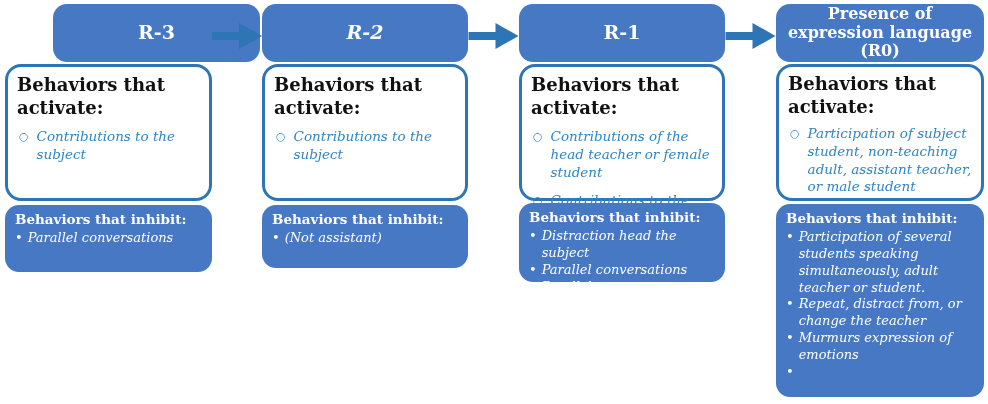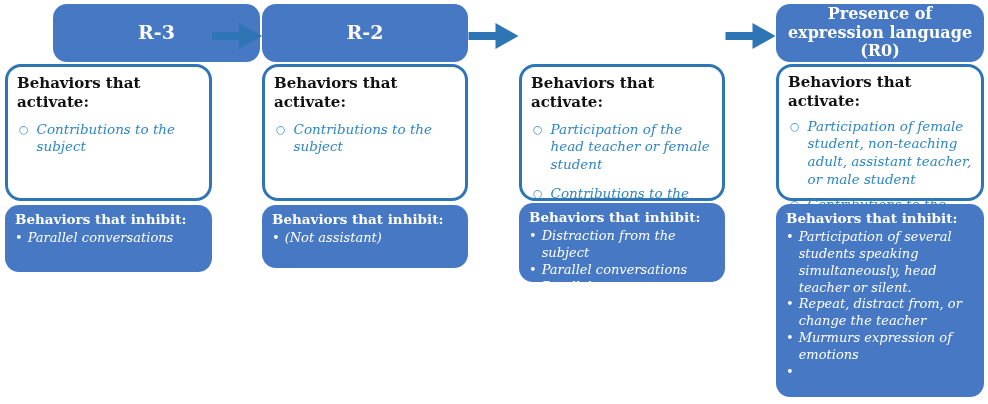--- a/index.html
+++ b/index.html
@@ -24,21 +24,21 @@
   
   .act{
     position:absolute;top:64px;height:137px;
     background:#ffffff;
     border:3px solid #2E75B6;
     border-radius:16px;
     box-sizing:border-box;
     padding:7px 9px;
   }
   .act-title{
-    font-weight:bold;color:#111111;font-size:15px;
+    font-weight:bold;color:#111111;font-size:18px;
     margin:0 0 9px 0;line-height:1.25;
   }
   .aitem{
     display:flex;gap:8px;
     color:#2E86C4;font-style:italic;font-size:13.5px;line-height:1.32;
     margin:0 0 11px 2px;
   }
   .aitem .ring{
     flex:0 0 auto;font-style:normal;font-size:11px;line-height:1.6;
     color:#2E86C4;
@@ -82,57 +82,58 @@
       <span class="dot">•</span>
       <span>Parallel conversations</span>
     </div>
   </div>
 
   <svg class="arrow" style="left:212px;" width="50" height="28" viewBox="0 0 50 28">
     <rect x="0" y="10" width="29" height="8" fill="#2E75B6"></rect>
     <polygon points="27,1 50,14 27,27" fill="#2E75B6"></polygon>
   </svg>
 
-  <div class="hdr" style="left:262px;width:206px;">R-2</div>
+  <div class="hdr" style="left:262px;width:206px;font-style:italic;">R-2</div>
   <div class="act" style="left:262px;width:206px;">
     <p class="act-title">Behaviors that activate:</p>
     <div class="aitem">
       <span class="ring">○</span>
       <span>Contributions to the subject</span>
     </div>
   </div>
   <div class="inh" style="left:262px;width:206px;top:205px;height:63px;">
     <p class="inh-title">Behaviors that inhibit:</p>
     <div class="iitem">
       <span class="dot">•</span>
       <span>(Not assistant)</span>
     </div>
   </div>
 
   <svg class="arrow" style="left:468px;" width="51" height="28" viewBox="0 0 50 28">
     <rect x="0" y="10" width="29" height="8" fill="#2E75B6"></rect>
     <polygon points="27,1 50,14 27,27" fill="#2E75B6"></polygon>
   </svg>
 
+  <div class="hdr" style="left:519px;width:206px;">R-1</div>
   <div class="act" style="left:519px;width:206px;">
     <p class="act-title">Behaviors that activate:</p>
     <div class="aitem">
       <span class="ring">○</span>
-      <span>Participation of the head teacher or female student</span>
+      <span>Contributions of the head teacher or female student</span>
     </div>
     <div class="aitem">
       <span class="ring">○</span>
       <span>Contributions to the subject</span>
     </div>
   </div>
   <div class="inh" style="left:519px;width:206px;top:203px;height:79px;">
     <p class="inh-title">Behaviors that inhibit:</p>
     <div class="iitem">
       <span class="dot">•</span>
-      <span>Distraction from the subject</span>
+      <span>Distraction head the subject</span>
     </div>
     <div class="iitem">
       <span class="dot">•</span>
       <span>Parallel conversations</span>
     </div>
     <div class="iitem">
       <span class="dot">•</span>
       <span>Parallel</span>
     </div>
   </div>
@@ -140,32 +141,32 @@
   <svg class="arrow" style="left:725px;" width="51" height="28" viewBox="0 0 50 28">
     <rect x="0" y="10" width="29" height="8" fill="#2E75B6"></rect>
     <polygon points="27,1 50,14 27,27" fill="#2E75B6"></polygon>
   </svg>
 
   <div class="hdr small" style="left:776px;width:208px;">Presence of expression language (R0)</div>
   <div class="act" style="left:776px;width:208px;padding-top:6px;">
     <p class="act-title" style="margin-bottom:7px;">Behaviors that activate:</p>
     <div class="aitem" style="margin-bottom:7px;">
       <span class="ring">○</span>
-      <span>Participation of female student, non-teaching adult, assistant teacher, or male student</span>
+      <span>Participation of subject student, non-teaching adult, assistant teacher, or male student</span>
     </div>
     <div class="aitem">
       <span class="ring">○</span>
       <span>Contributions to the subject</span>
     </div>
   </div>
   <div class="inh" style="left:776px;width:208px;top:204px;height:193px;">
     <p class="inh-title">Behaviors that inhibit:</p>
     <div class="iitem">
       <span class="dot">•</span>
-      <span>Participation of several students speaking simultaneously, head teacher or silent.</span>
+      <span>Participation of several students speaking simultaneously, adult teacher or student.</span>
     </div>
     <div class="iitem">
       <span class="dot">•</span>
       <span>Repeat, distract from, or change the teacher</span>
     </div>
     <div class="iitem">
       <span class="dot">•</span>
       <span>Murmurs expression of emotions</span>
     </div>
     <div class="iitem">

